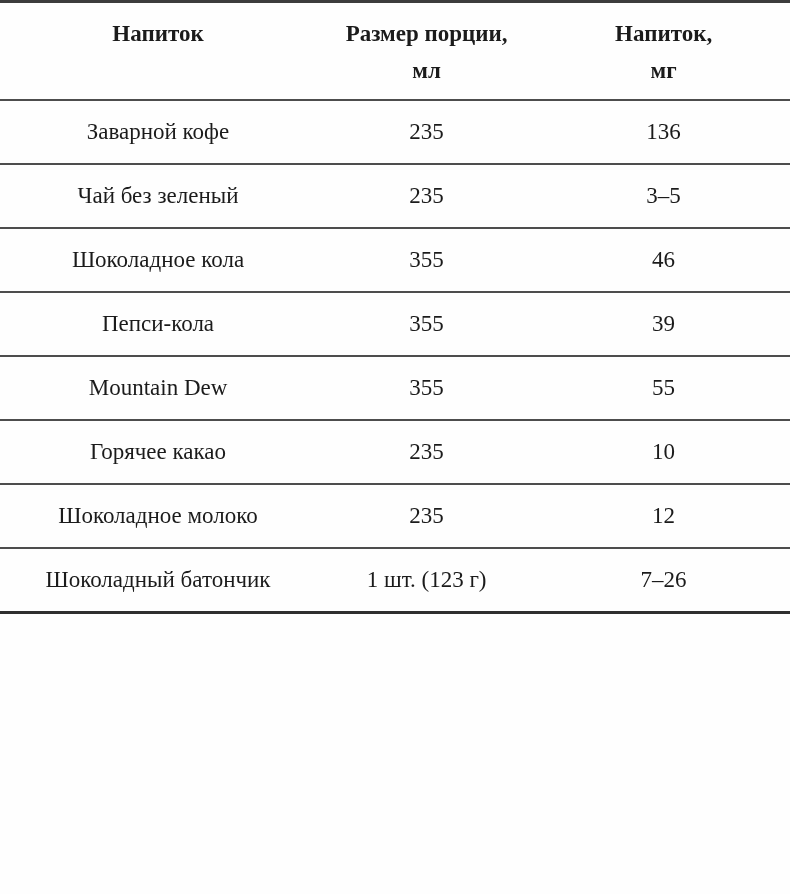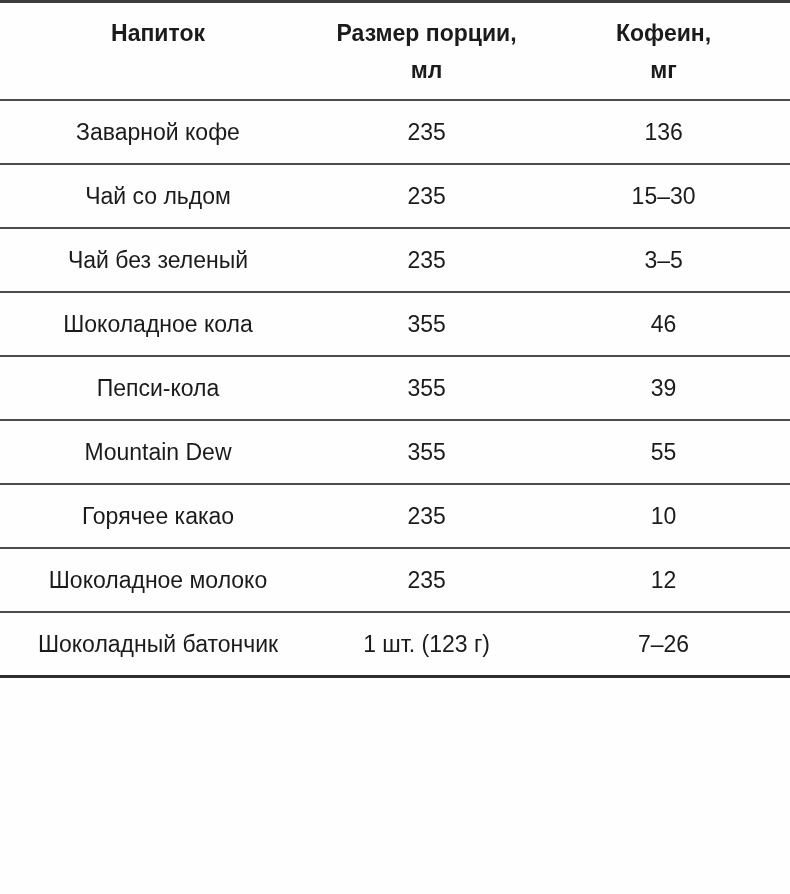--- a/index.html
+++ b/index.html
@@ -5,21 +5,21 @@
   html, body {
     margin: 0;
     padding: 0;
     background: #ffffff;
   }
   .page {
     width: 790px;
     height: 894px;
     background: #fefefe;
     overflow: hidden;
-    font-family: Liberation Sans, sans-serif;
+    font-family: Liberation Serif, serif;
     color: #1b1b1b;
     box-sizing: border-box;
   }
   table.caffeine-table {
     width: 100%;
     border-collapse: collapse;
     border-top: 3px solid #3c3c3c;
     border-bottom: 3px solid #2f2f2f;
   }
   col.c1 { width: 40%; }
@@ -75,35 +75,30 @@
       <tr>
         <th>
           <span class="h-title">Напиток</span>
           <span class="h-unit"></span>
         </th>
         <th>
           <span class="h-title">Размер порции,</span>
           <span class="h-unit">мл</span>
         </th>
         <th>
-          <span class="h-title">Кофеин,</span>
+          <span class="h-title">Напиток,</span>
           <span class="h-unit">мг</span>
         </th>
       </tr>
     </thead>
     <tbody>
       <tr>
         <td class="bev">Заварной кофе</td>
         <td class="num">235</td>
         <td class="num">136</td>
-      </tr>
-      <tr>
-        <td class="bev">Чай со льдом</td>
-        <td class="num">235</td>
-        <td class="num">15–30</td>
       </tr>
       <tr>
         <td class="bev">Чай без зеленый</td>
         <td class="num">235</td>
         <td class="num">3–5</td>
       </tr>
       <tr>
         <td class="bev">Шоколадное кола</td>
         <td class="num">355</td>
         <td class="num">46</td>

